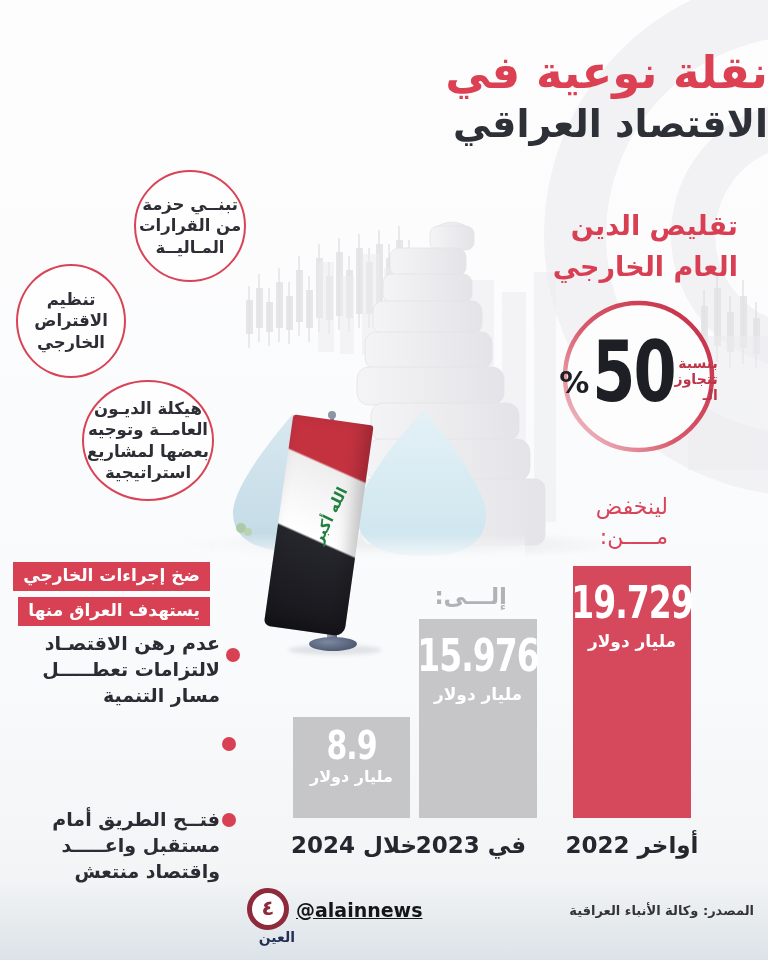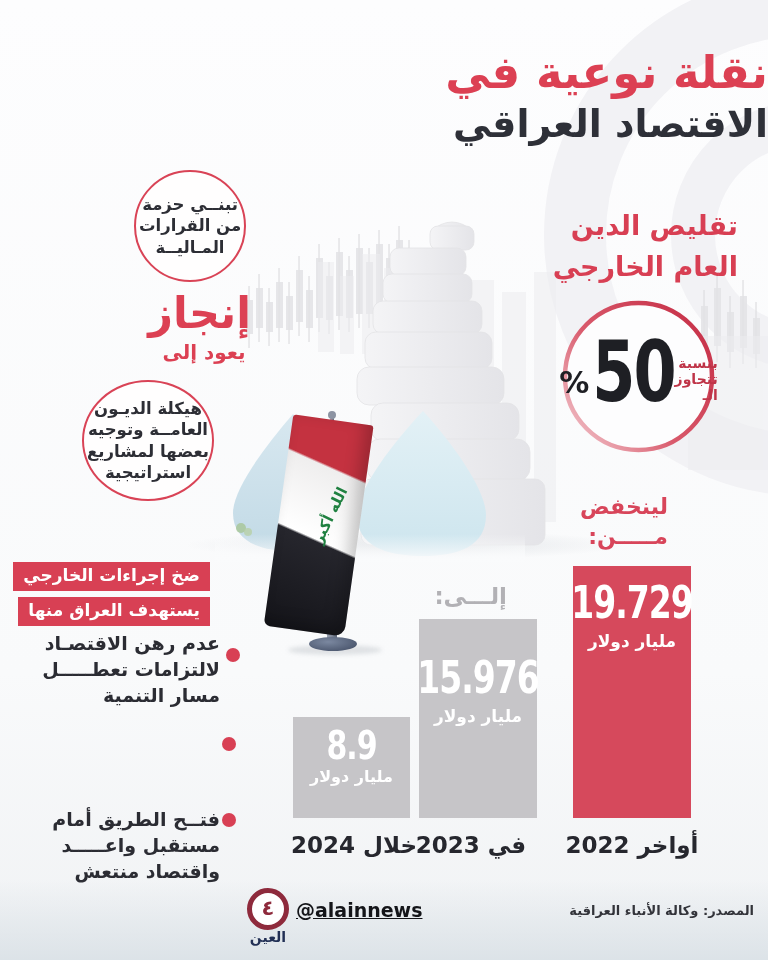--- a/index.html
+++ b/index.html
@@ -32,32 +32,32 @@
   .ratio{position:absolute;left:562px;top:300px;width:153px;height:153px;}
   .ratio svg{position:absolute;left:0;top:0;}
   .ratio .content{position:absolute;left:0;top:0;right:0;bottom:0;display:flex;flex-direction:row;
     align-items:center;justify-content:center;padding-top:4px;}
   .ratio .rlabel{font-size:14px;font-weight:700;color:#bf3448;}
   .ratio .num{display:flex;direction:ltr;align-items:flex-end;margin-top:6px;}
   .ratio .pct{font-size:30px;font-weight:800;color:#1e1f24;margin:0 3px 10px 0;}
   .ratio .val{font-size:62px;font-weight:800;color:#1e1f24;letter-spacing:-2px;line-height:.92;
     transform:scaleY(1.35);transform-origin:bottom;}
 
-  .from-label{position:absolute;right:100px;top:492px;font-size:22px;font-weight:700;
+  .from-label{position:absolute;right:100px;top:492px;font-size:22px;font-weight:400;
     color:#d8455a;line-height:1.35;white-space:pre-line;}
   .to-label{position:absolute;right:261px;top:583px;font-size:23px;font-weight:800;color:#b2b1b5;}
 
   
   .bar{position:absolute;display:flex;flex-direction:column;align-items:center;color:#fff;box-sizing:border-box;}
   .bar .bval{direction:ltr;font-weight:800;letter-spacing:-1px;line-height:1;
     transform:scaleY(1.32);transform-origin:center;}
   .bar .bunit{font-size:17px;font-weight:700;margin-top:12px;}
   .bar-red{left:573px;top:566px;width:118px;height:252px;background:#d6495c;padding-top:20px;}
   .bar-red .bval{font-size:33px;}
-  .bar-mid{left:419px;top:619px;width:118px;height:199px;background:#c6c5c8;padding-top:42px;}
+  .bar-mid{left:419px;top:619px;width:118px;height:199px;background:#c6c5c8;padding-top:20px;}
   .bar-mid .bval{font-size:33px;}
   .bar-sm{left:293px;top:717px;width:117px;height:101px;background:#c6c5c8;padding-top:14px;}
   .bar-sm .bval{font-size:30px;}
   .bar-sm .bunit{margin-top:6px;font-size:16px;}
 
   .cat{position:absolute;top:832px;width:170px;text-align:center;font-size:23px;font-weight:700;color:#26272e;}
   .c1{left:547px;} .c2{left:386px;} .c3{left:269px;}
 
   
   .badge{position:absolute;right:558px;background:#d84054;color:#fff;font-size:17px;font-weight:700;
@@ -86,21 +86,21 @@
   .flag-script{position:absolute;left:20px;top:86px;transform:rotate(-72deg);color:#1f8040;
     font-size:15px;font-weight:700;white-space:nowrap;}
 
   
   .footer-band{position:absolute;left:0;bottom:0;width:100%;height:80px;
     background:linear-gradient(180deg,rgba(228,233,237,0),rgba(219,226,231,.95));}
   .logo{position:absolute;left:247px;top:888px;width:42px;height:42px;border-radius:50%;
     border:5px solid #8e2a3c;background:#fff;box-sizing:border-box;
     display:flex;align-items:center;justify-content:center;}
   .logo .glyph{font-size:21px;font-weight:800;color:#8e2a3c;line-height:1;margin-top:-2px;}
-  .logo-text{position:absolute;left:241px;top:929px;width:54px;text-align:center;
+  .logo-text{position:absolute;left:241px;top:929px;width:54px;text-align:right;
     font-size:14px;font-weight:800;color:#223055;}
   .handle{position:absolute;left:296px;top:899px;font-size:19px;font-weight:600;color:#141519;direction:ltr;text-decoration:underline;}
   .source{position:absolute;right:14px;top:903px;font-size:13px;font-weight:700;color:#33343a;}
 </style>
 </head>
 <body>
 
 <div class="canvas">
 
   <svg class="decor" width="768" height="960" viewBox="0 0 768 960" aria-hidden="true">
@@ -229,31 +229,32 @@
   <div class="title">
     <div class="t1">نقلة نوعية في</div>
     <div class="t2">الاقتصاد العراقي</div>
   </div>
 
   <div class="bubble b1">
     <span>تبنــي حزمة
 من القرارات
 المـاليــة</span>
   </div>
+  <div class="bubble b2">
+    <span>تنظيم
+الاقتراض
+الخارجي</span>
+  </div>
   <div class="bubble b3">
     <span>هيكلة الديـون
 العامــة وتوجيه
 بعضها لمشاريع
 استراتيجية</span>
   </div>
 
-  <div class="achievement">
-    <div class="big">إنجاز</div>
-    <div class="sub">يعود إلى</div>
-  </div>
 
   <div class="debt-heading">تقليص الدين
 العام الخارجي</div>
 
   <div class="ratio">
     <svg width="153" height="153" viewBox="0 0 153 153">
       <defs>
         <linearGradient id="ringg" x1="1" y1="0.15" x2="0" y2="0.95">
           <stop offset="0" stop-color="#c62f47"></stop>
           <stop offset="0.55" stop-color="#d95a6c"></stop>

